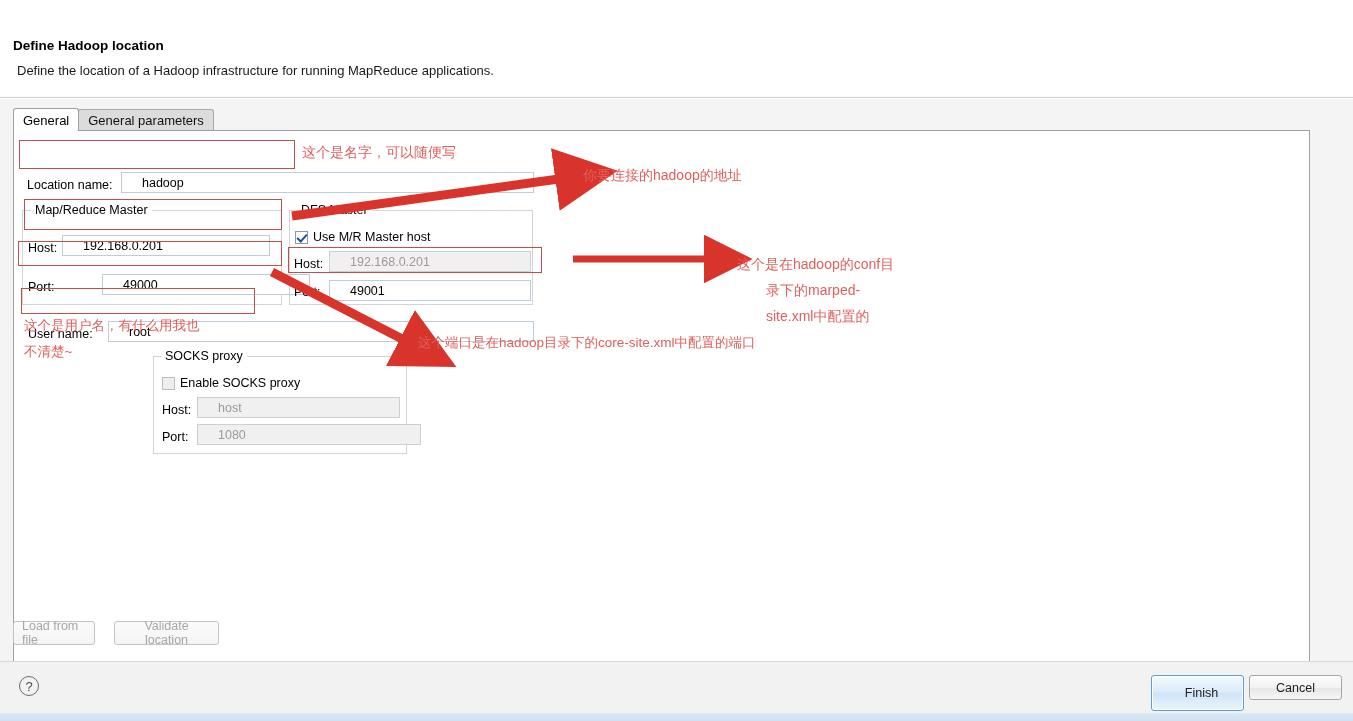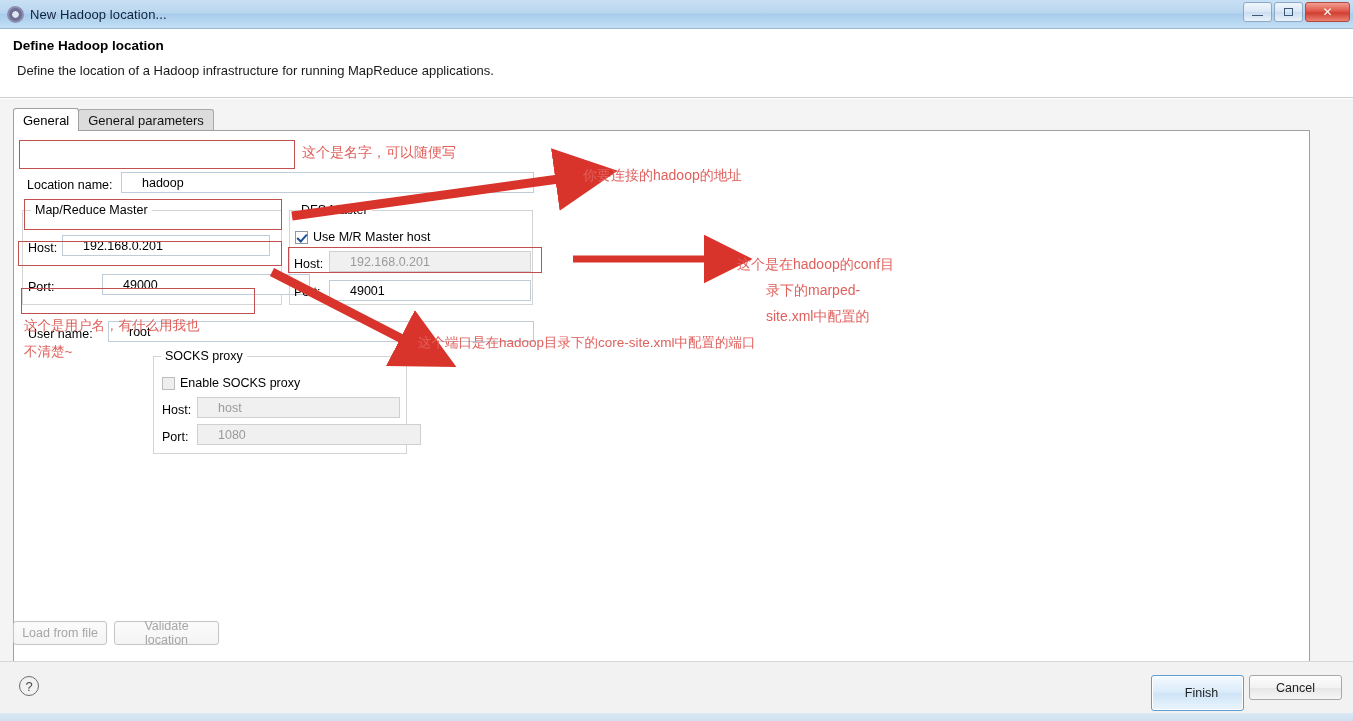--- a/index.html
+++ b/index.html
@@ -231,36 +231,20 @@
     border: 1.4px solid #6c6c6c;
     color: #4a4a4a; font-size: 13px;
     display: flex; align-items: center; justify-content: center;
   }
 </style>
 </head>
 <body>
 
 <div id="root">
 
-  <div class="titlebar">
-    <div class="titlebar-icon">
-      <div class="ring"></div>
-        <div class="core"></div>
-    </div>
-    <div class="titlebar-title">New Hadoop location...</div>
-    <div class="win-buttons">
-      <div class="win-btn">
-          <span class="glyph-min"></span>
-        </div>
-      <div class="win-btn">
-          <span class="glyph-max"></span>
-        </div>
-      <div class="win-btn close">✕</div>
-    </div>
-  </div>
 
   <div class="banner">
     <div class="banner-title">Define Hadoop location</div>
     <div class="banner-sub">Define the location of a Hadoop infrastructure for running MapReduce applications.</div>
   </div>
 
   <div class="body-area">
 
     <div class="tabstrip">
       <div class="tab active">General</div>
@@ -294,21 +278,21 @@
       <div class="groupbox" style="left:139px; top:225px; width:254px; height:98px;"></div>
       <div class="group-legend" style="left:147px; top:218px;">SOCKS proxy</div>
       <div class="cbox disabled" style="left:148px; top:246px;"></div>
       <div class="lbl" style="left:166px; top:245px;">Enable SOCKS proxy</div>
       <div class="lbl" style="left:148px; top:272px;">Host:</div>
       <div class="tinput disabled" style="left:183px; top:266px; width:203px;">host</div>
       <div class="lbl" style="left:148px; top:299px;">Port:</div>
       <div class="tinput disabled" style="left:183px; top:293px; width:224px;">1080</div>
     </div>
 
-    <div class="btn disabled" style="left:13px; top:522px; width:94px;">Load from file</div>
+    <div class="btn disabled" style="left:13px; top:522px; width:82px;">Load from file</div>
     <div class="btn disabled" style="left:114px; top:522px; width:105px;text-align:center;">Validate location</div>
   </div>
 
   <div class="footer">
     <div class="footer-strip"></div>
   </div>
   <div class="help-icon">?</div>
   <div class="btn default" style="left:1151px; top:675px; width:93px; height:36px;padding-left:16px;">Finish</div>
   <div class="btn" style="left:1249px; top:675px; width:93px; height:25px;">Cancel</div>
 

